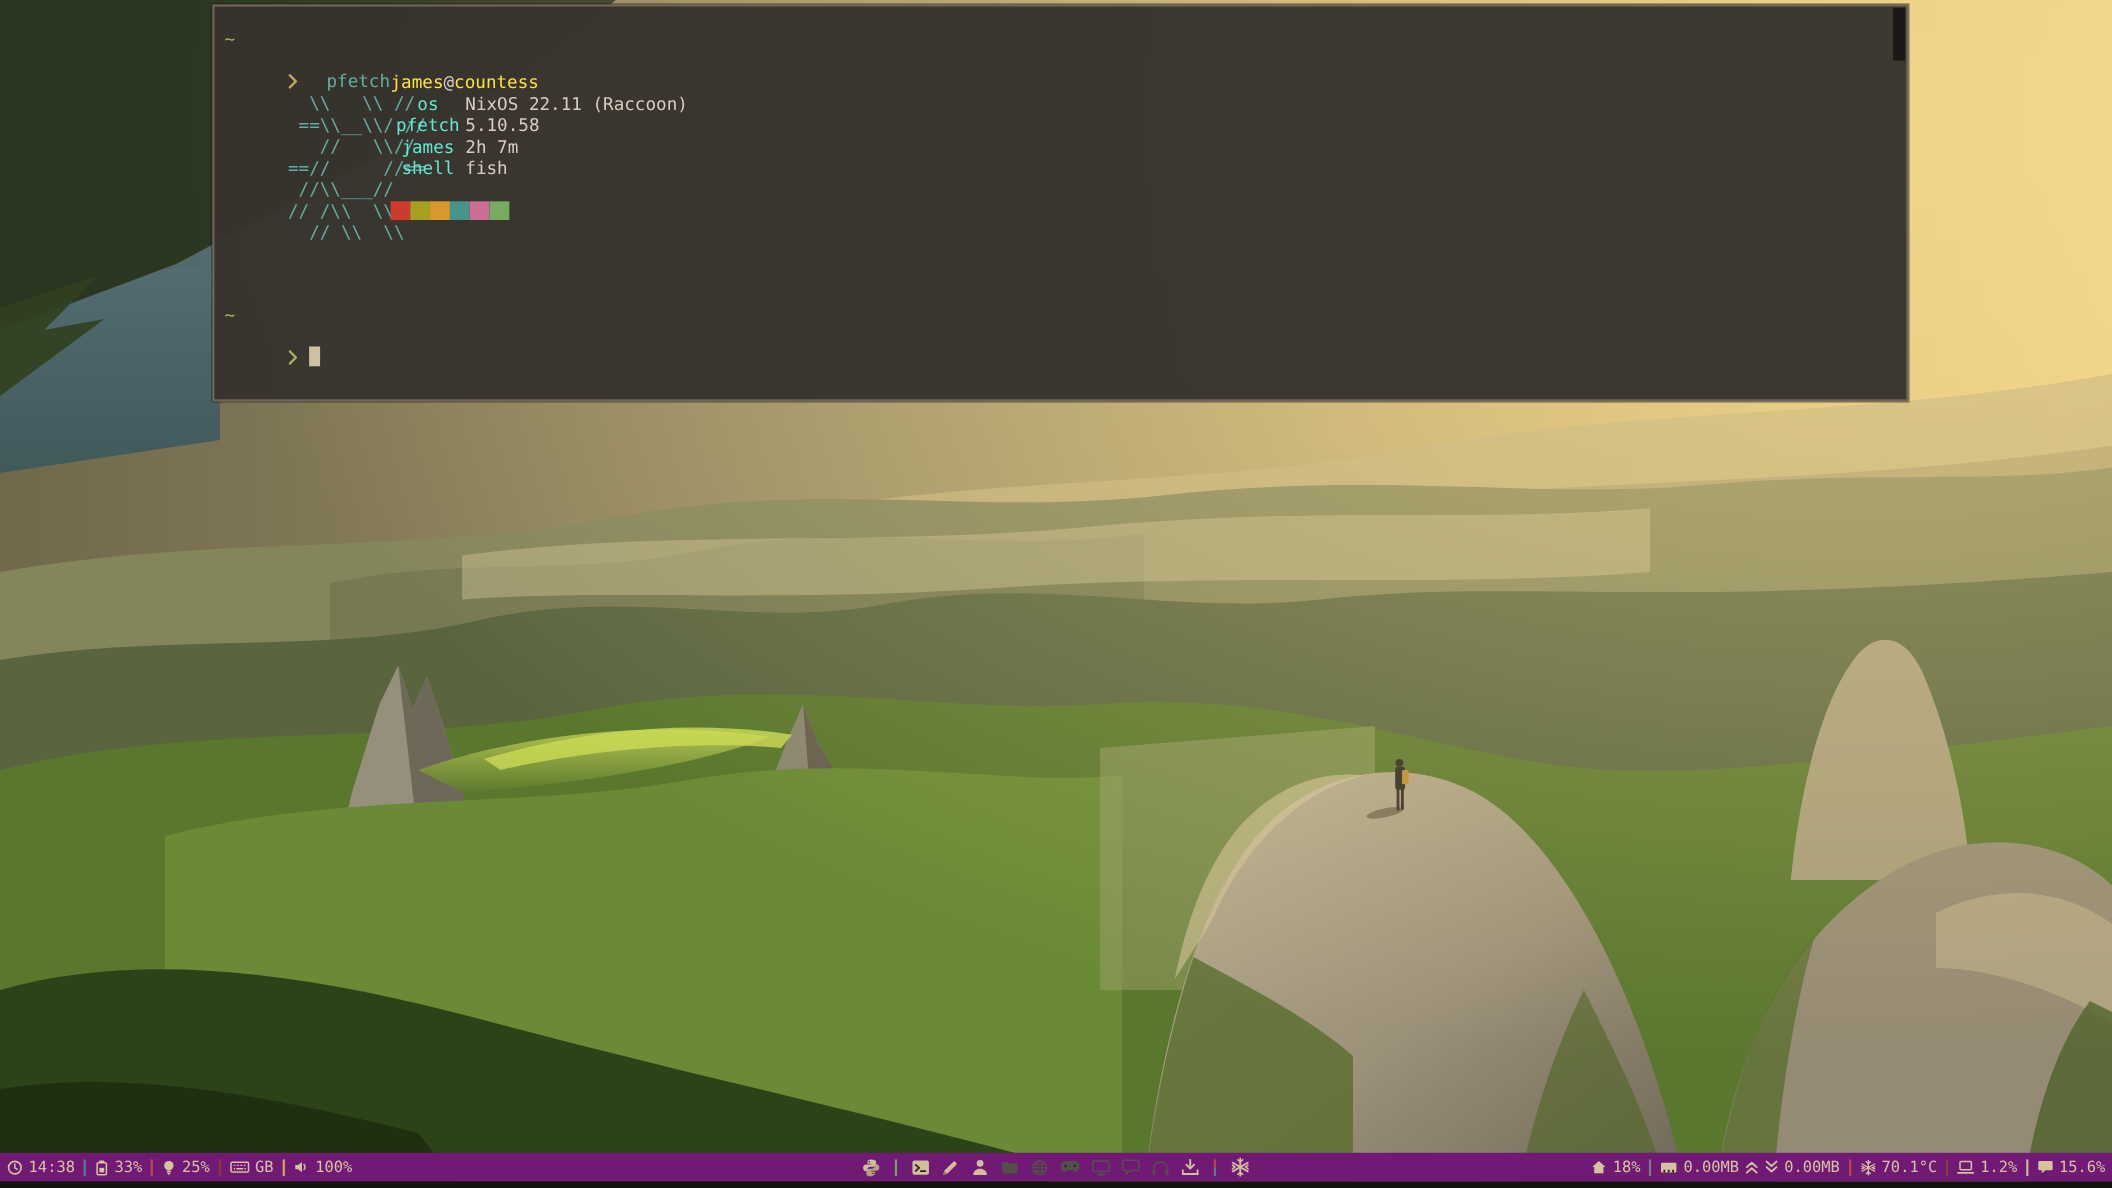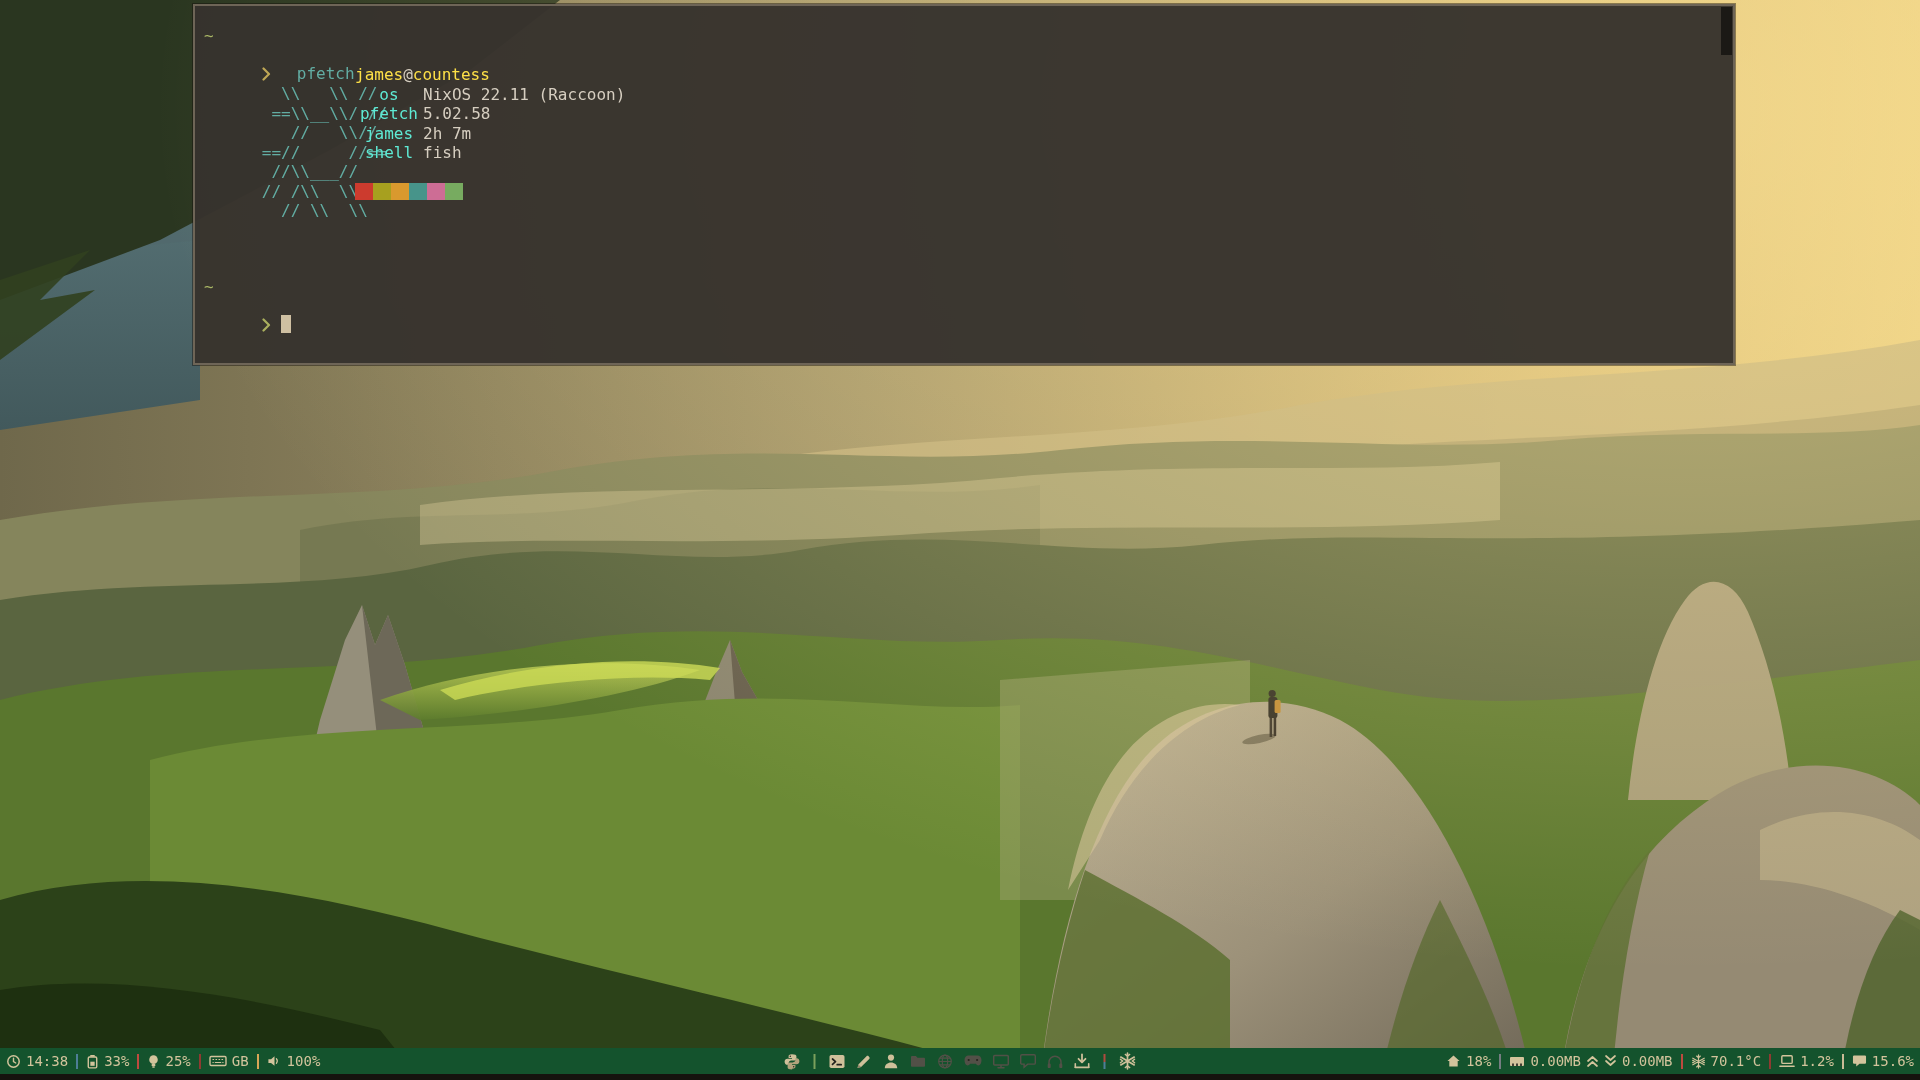--- a/index.html
+++ b/index.html
@@ -14,21 +14,21 @@
   .tinfo{position:absolute;left:151px;top:0;white-space:pre;}
   .tinfo.swatches{display:flex;top:1px;}
   .ilabel{display:inline-block;width:68px;color:#5eead4;text-align:center;}
   .swatch{display:inline-block;width:18px;height:17px;}
   .prompt-svg{display:inline-block;vertical-align:-2px;}
   .cmd{margin-left:26px;}
   .cursor{display:inline-block;width:10px;height:18px;background:#cfc0a2;margin-left:10px;vertical-align:-3px;}
   .scrollthumb{position:absolute;right:1px;top:1px;width:11px;height:48px;background:#1b1915;}
 
   
-  .bar{position:absolute;left:0;right:0;bottom:6px;height:26px;background:#14532d;display:flex;align-items:center;
+  .bar{position:absolute;left:0;right:0;bottom:6px;height:26px;background:#701a75;display:flex;align-items:center;
     padding:0 6px;font-size:14px;color:#d3c49c;}
   .bar-under{position:absolute;left:0;right:0;bottom:0;height:6px;background:#15130e;}
   .bgroup{display:flex;align-items:center;}
   .bar-center{position:absolute;left:50%;top:0;height:26px;transform:translateX(-50%);display:flex;align-items:center;}
   .bar-right{margin-left:auto;}
   .bi{display:flex;align-items:center;gap:5px;color:#d3c49c;}
   .sep{width:2px;height:15px;margin:0 8px;background:#777;}
   .ws{display:flex;align-items:center;margin:0 5px;color:#cfc09a;}
   .ws.dim{color:#525047;}
   svg{display:block;}
@@ -122,21 +122,21 @@
     <div class="tline" style="top:59px">
       <span class="c-teal">  \\   \\ //</span>
       <span class="tinfo"><span class="c-pink">james</span><span class="c-fg">@</span><span class="c-pink">countess</span></span>
     </div>
     <div class="tline" style="top:79px">
       <span class="c-teal"> ==\\__\\/ //</span>
       <span class="tinfo"><span class="ilabel">os</span><span class="c-fg">NixOS 22.11 (Raccoon)</span></span>
     </div>
     <div class="tline" style="top:98px">
       <span class="c-teal">   //   \\//</span>
-      <span class="tinfo"><span class="ilabel">pfetch</span><span class="c-fg">5.02.58</span></span>
+      <span class="tinfo"><span class="ilabel">pfetch</span><span class="c-fg">5.10.58</span></span>
     </div>
     <div class="tline" style="top:118px">
       <span class="c-teal">==//     //==</span>
       <span class="tinfo"><span class="ilabel">james</span><span class="c-fg">2h 7m</span></span>
     </div>
     <div class="tline" style="top:137px">
       <span class="c-teal"> //\\___//</span>
       <span class="tinfo"><span class="ilabel">shell</span><span class="c-fg">fish</span></span>
     </div>
     <div class="tline" style="top:157px">

